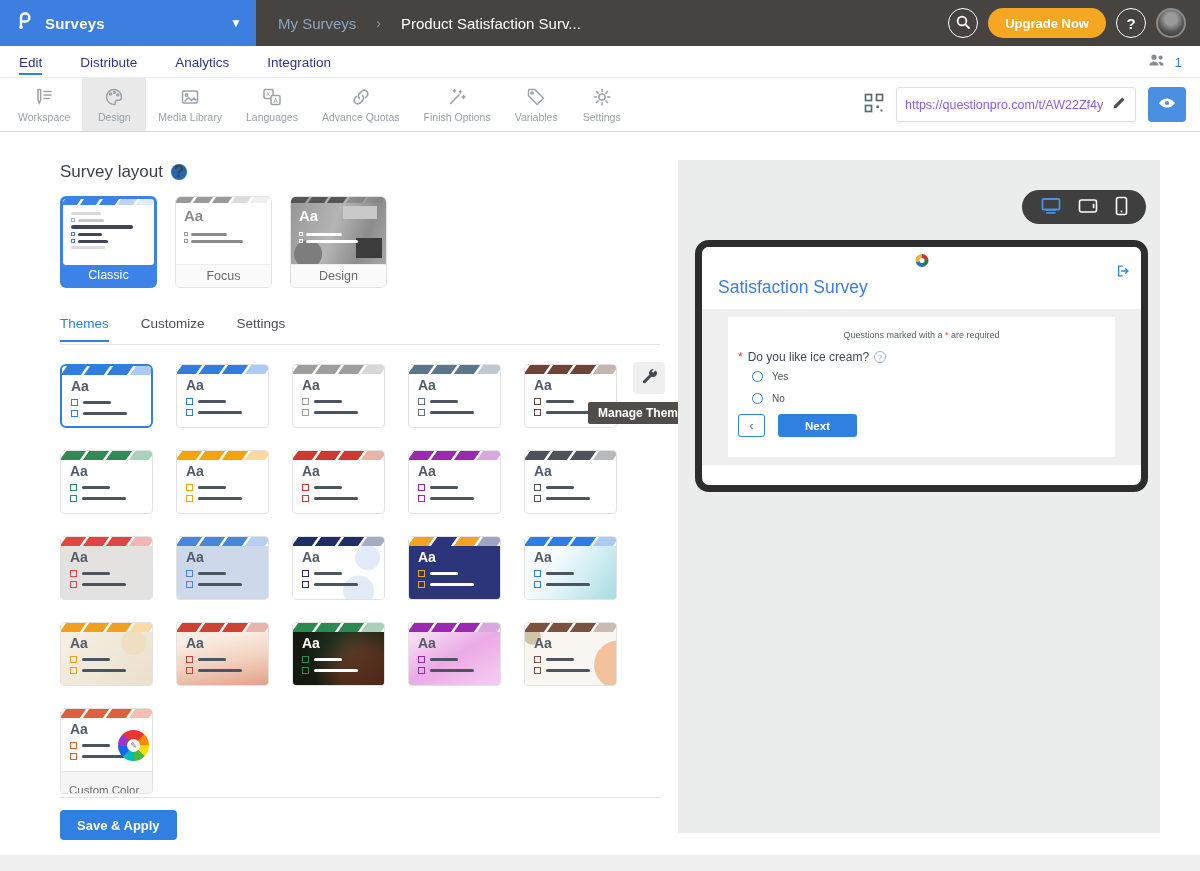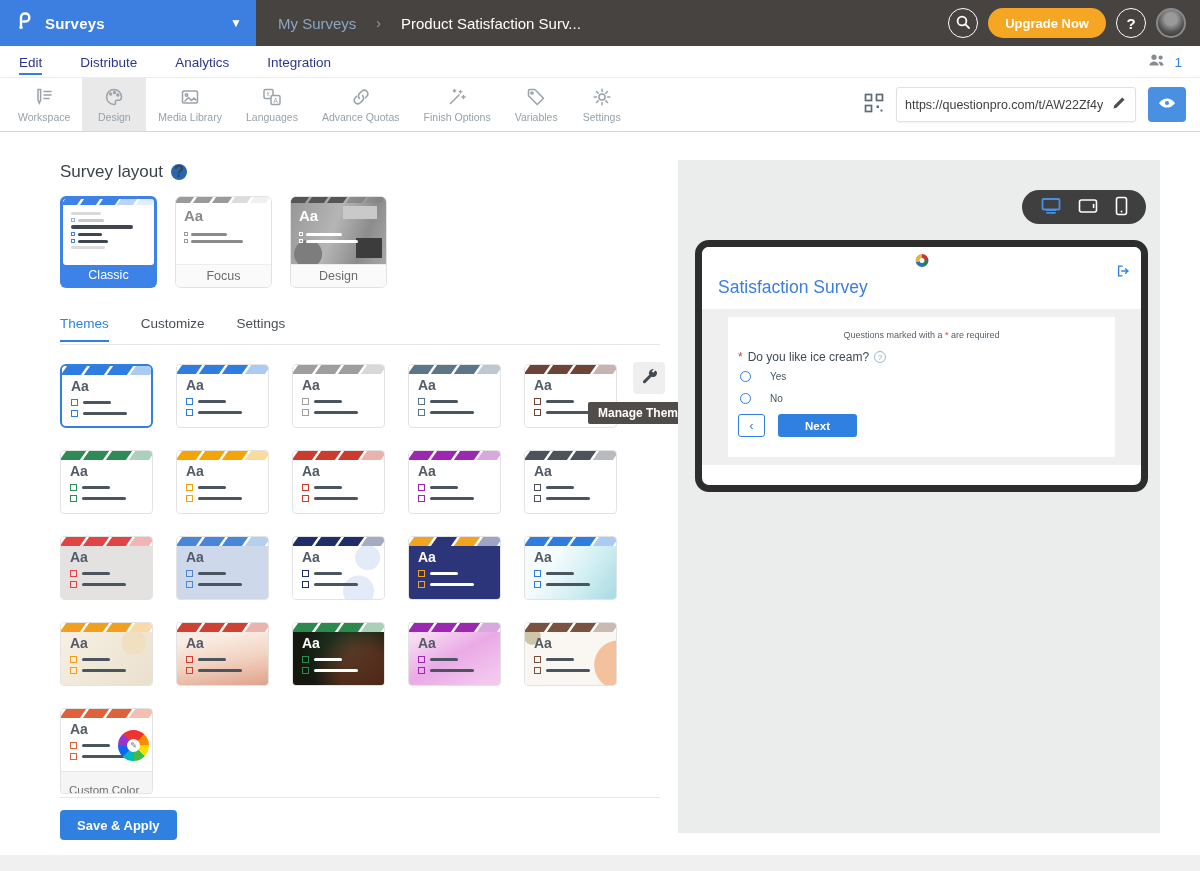--- a/index.html
+++ b/index.html
@@ -33,21 +33,21 @@
 
   
   .toolbar { position:absolute; left:0; top:78px; width:1200px; height:54px; background:#fff; border-bottom:1px solid #ccd9e0; }
   #toolbar-items { display:flex; height:53px; padding-left:6px; }
   .tb-item { display:flex; flex-direction:column; align-items:center; justify-content:center; gap:3px; padding:0 12px; min-width:64px; background:transparent; border:none; cursor:pointer; font-family:inherit; }
   .tb-item.active { background:#e9e9e9; }
   .tb-label { font-size:10.5px; color:#98a2a8; white-space:nowrap; }
   .tb-icon svg { display:block; }
   .toolbar-right { position:absolute; right:14px; top:9px; display:flex; align-items:center; gap:12px; }
   .url-box { width:240px; height:35px; background:#fff; border:1px solid #e0e0e0; border-radius:3px; display:flex; align-items:center; padding:0 8px; box-shadow:0 1px 2px rgba(0,0,0,.05); }
-  .url-input { flex:1; border:none; outline:none; font-size:12.5px; color:#404040; font-family:inherit; background:transparent; min-width:0; }
+  .url-input { flex:1; border:none; outline:none; font-size:12.5px; color:#8b5cf6; font-family:inherit; background:transparent; min-width:0; }
   .eye-btn { width:38px; height:35px; background:#4a90e2; border:none; border-radius:4px; display:flex; align-items:center; justify-content:center; cursor:pointer; }
 
   
   .main { position:absolute; left:0; top:132px; width:1200px; height:723px; background:#fff; }
   .section-title { position:absolute; left:60px; top:30px; display:flex; align-items:center; gap:8px; }
   .section-title span { font-size:17px; color:#3c434a; }
   .help-dot { width:16px; height:16px; border-radius:50%; background:#2766b1; color:#fff; font-size:11px; font-weight:bold; display:flex; align-items:center; justify-content:center; cursor:pointer; }
 
   
   #layout-row { position:absolute; left:60px; top:64px; display:flex; gap:18px; }
@@ -130,21 +130,21 @@
             background:conic-gradient(#c33 0 22%, #2a7a4b 22% 45%, #2f6fc0 45% 70%, #e9b23a 70% 100%); }
   .p-logo::after { content:""; position:absolute; left:4px; top:4px; width:5px; height:5px; background:#fff; border-radius:50%; }
   .p-exit { position:absolute; right:11px; top:17px; background:none; border:none; cursor:pointer; }
   .p-title { position:absolute; left:16px; top:30px; font-size:17.5px; color:#3b7de0; }
   .p-gray { position:absolute; left:0; top:62px; width:439px; height:156px; background:#efefef; }
   .p-card { position:absolute; left:26px; top:8px; width:387px; height:140px; background:#fff; }
   .p-note { position:absolute; left:0; top:13px; width:100%; text-align:center; font-size:9px; color:#55616b; }
   .p-star { color:#d43f3f; }
   .p-question { position:absolute; left:10px; top:33px; font-size:12px; color:#3f4a54; display:flex; align-items:center; gap:5px; }
   .q-help { width:12px; height:12px; border-radius:50%; border:1px solid #9db4d8; color:#8aa3cc; font-size:8px; display:inline-flex; align-items:center; justify-content:center; }
-  .p-option { position:absolute; left:12px; display:flex; align-items:center; gap:19px; cursor:pointer; }
+  .p-option { position:absolute; left:24px; display:flex; align-items:center; gap:9px; cursor:pointer; }
   .radio { width:11px; height:11px; border:1.6px solid #2f80e0; border-radius:50%; background:#fff; }
   .opt-label { font-size:10px; color:#4a5560; }
   .p-buttons { position:absolute; left:10px; top:97px; display:flex; gap:13px; }
   .back-btn { width:27px; height:23px; background:#fff; border:1px solid #2f80e0; border-radius:3px; color:#2f80e0; font-size:13px; cursor:pointer; display:flex; align-items:center; justify-content:center; }
   .next-btn { width:79px; height:23px; background:#2f80e0; border:none; border-radius:3px; color:#fff; font-size:11.5px; font-weight:bold; cursor:pointer; font-family:inherit; }
 </style>
 </head>
 <body>
 
 <div id="app">

